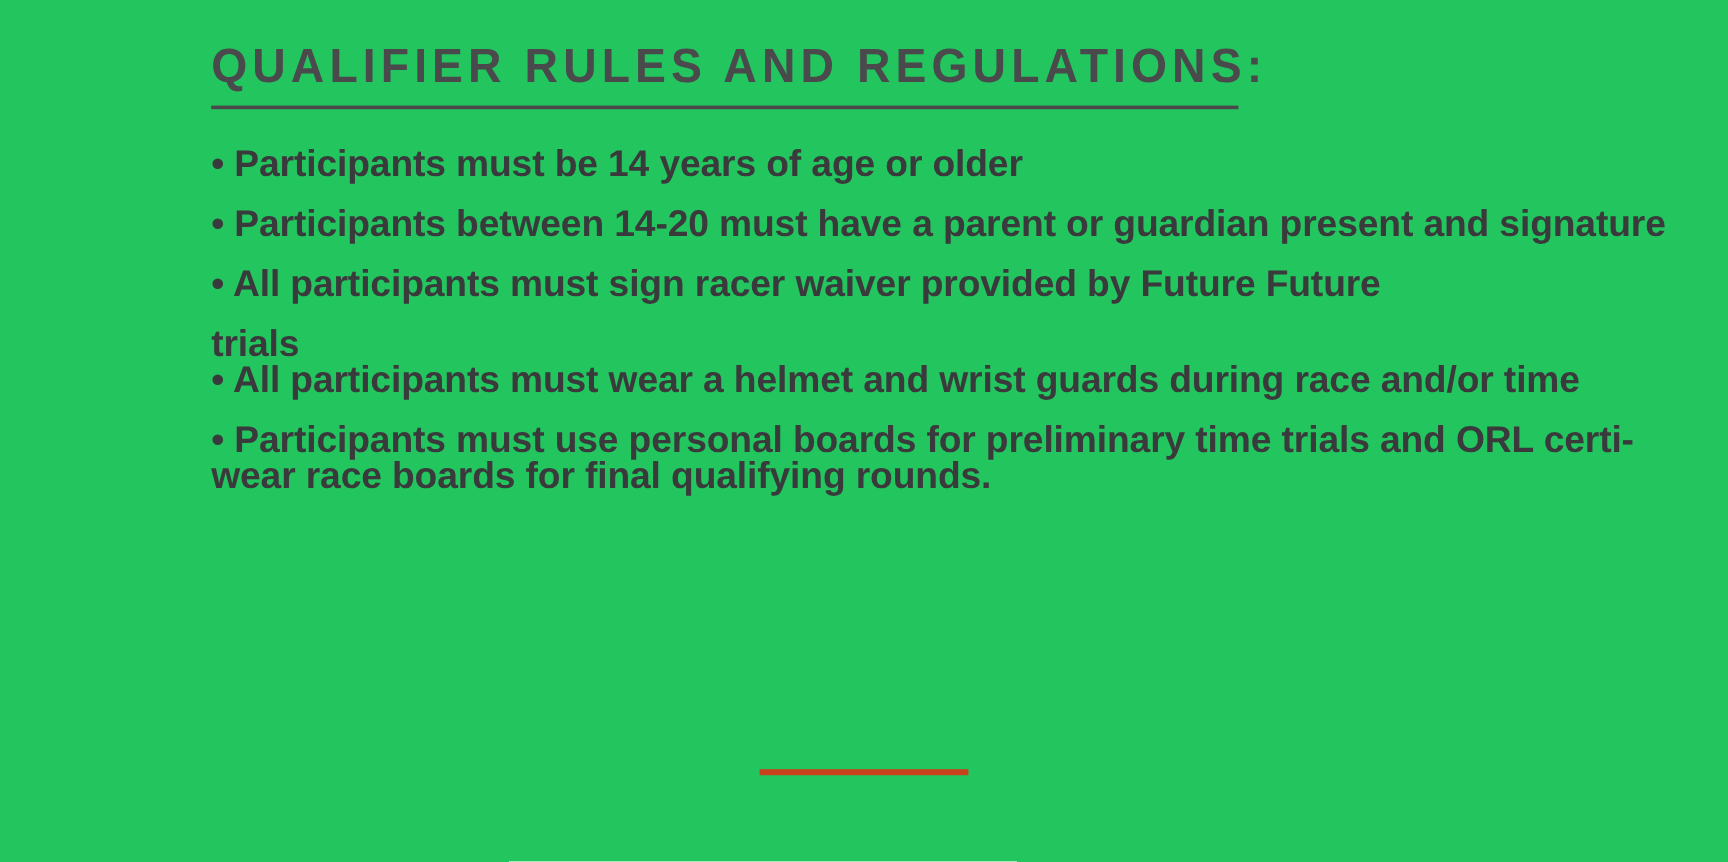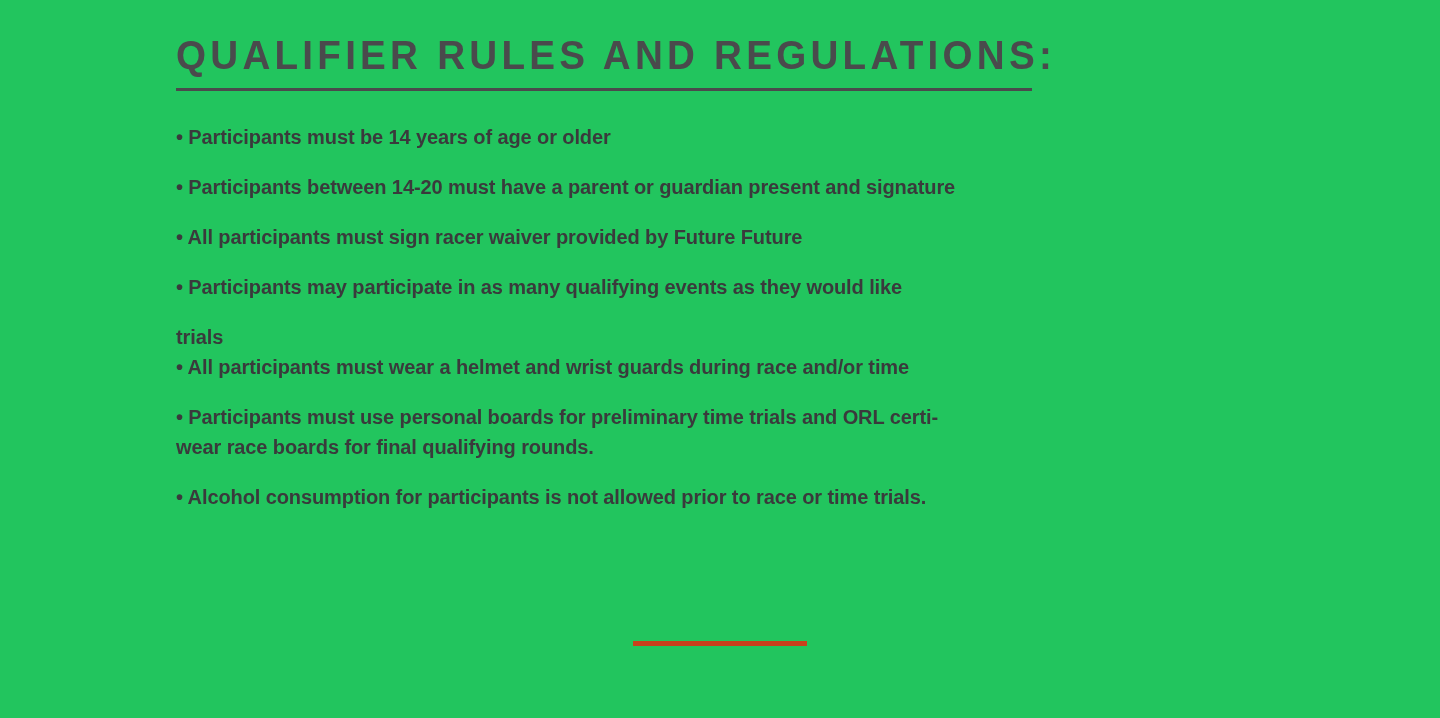--- a/index.html
+++ b/index.html
@@ -53,21 +53,21 @@
     position: absolute;
     left: 176px;
     top: 122px;
     width: 1115px;
     margin: 0;
     padding: 0;
     list-style: none;
   }
   .rule-item {
     color: #3a3a3c;
-    font-size: 20px;
+    font-size: 31px;
     font-weight: 700;
     line-height: 30px;
     letter-spacing: -0.1px;
     margin-bottom: 20px;
   }
   .rule-item:last-child {
     margin-bottom: 0;
   }
   .rule-line {
     display: block;
@@ -101,35 +101,31 @@
     </li>
 
     <li class="rule-item">
       <span class="rule-line">• Participants between 14-20 must have a parent or guardian present and signature</span>
     </li>
 
     <li class="rule-item">
       <span class="rule-line">• All participants must sign racer waiver provided by Future Future</span>
     </li>
 
-    <li class="rule-item">
-      <span class="rule-line">• Participants may participate in as many qualifying events as they would like</span>
-    </li>
 
     <li class="rule-item">
       <span class="rule-line">trials</span>
       <span class="rule-line">• All participants must wear a helmet and wrist guards during race and/or time</span>
     </li>
 
     <li class="rule-item">
       <span class="rule-line">• Participants must use personal boards for preliminary time trials and ORL certi-</span>
       <span class="rule-line">wear race boards for final qualifying rounds.</span>
     </li>
 
     <li class="rule-item">
-      <span class="rule-line">• Alcohol consumption for participants is not allowed prior to race or time trials.</span>
     </li>
 
   </ul>
 
   <div class="accent-bar"></div>
 
 </div>
 
 </body></html>

